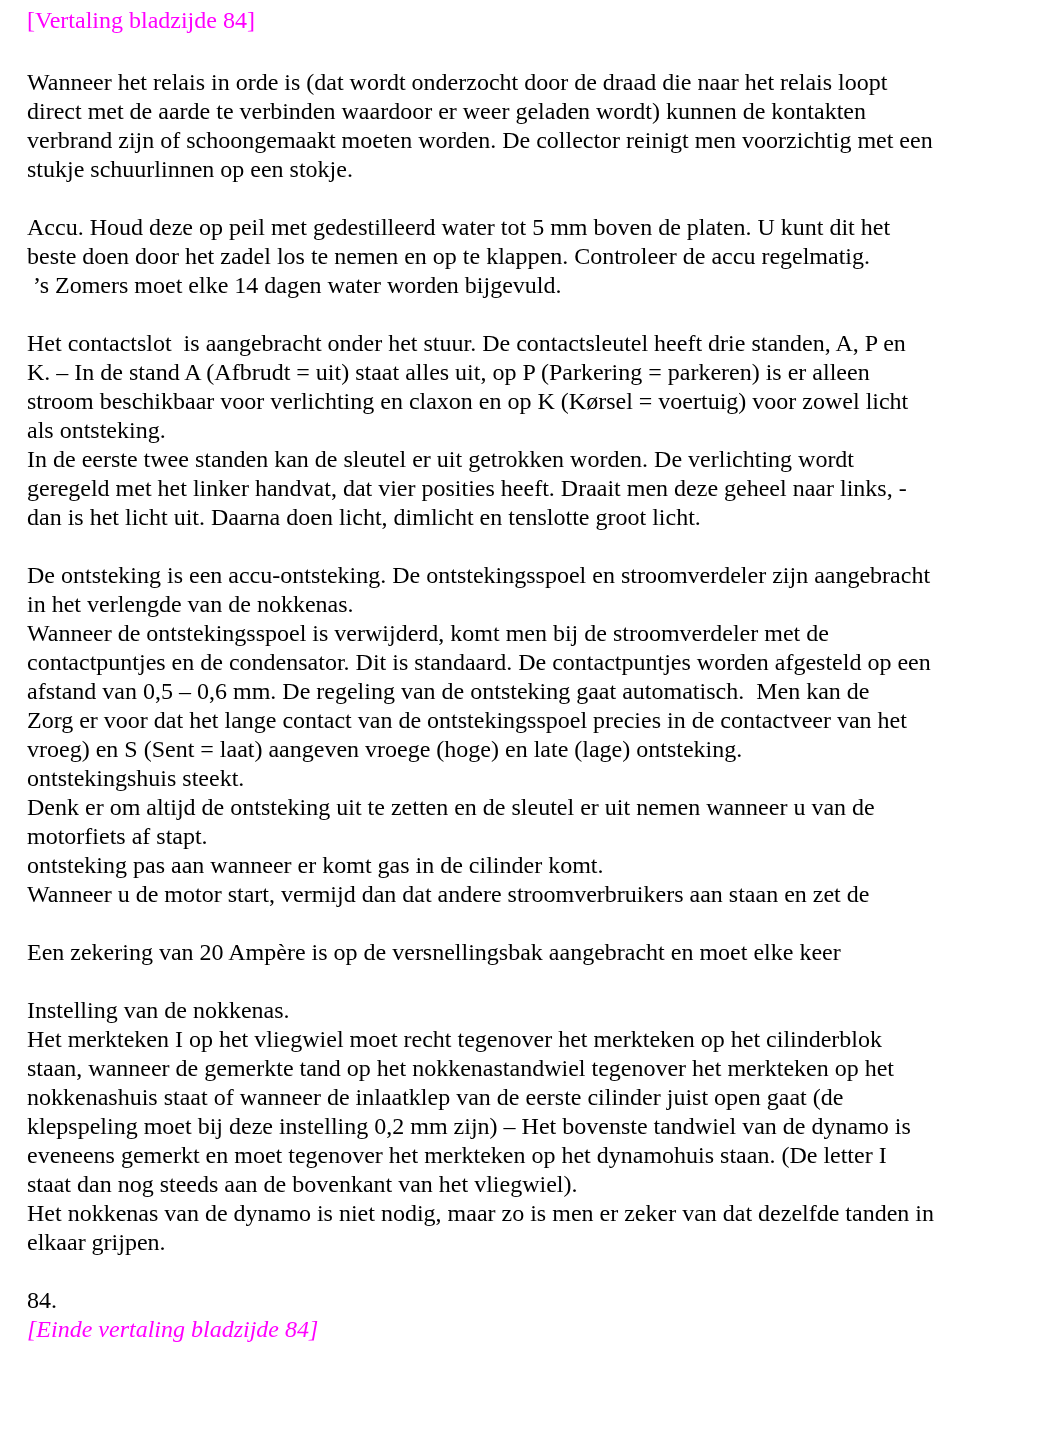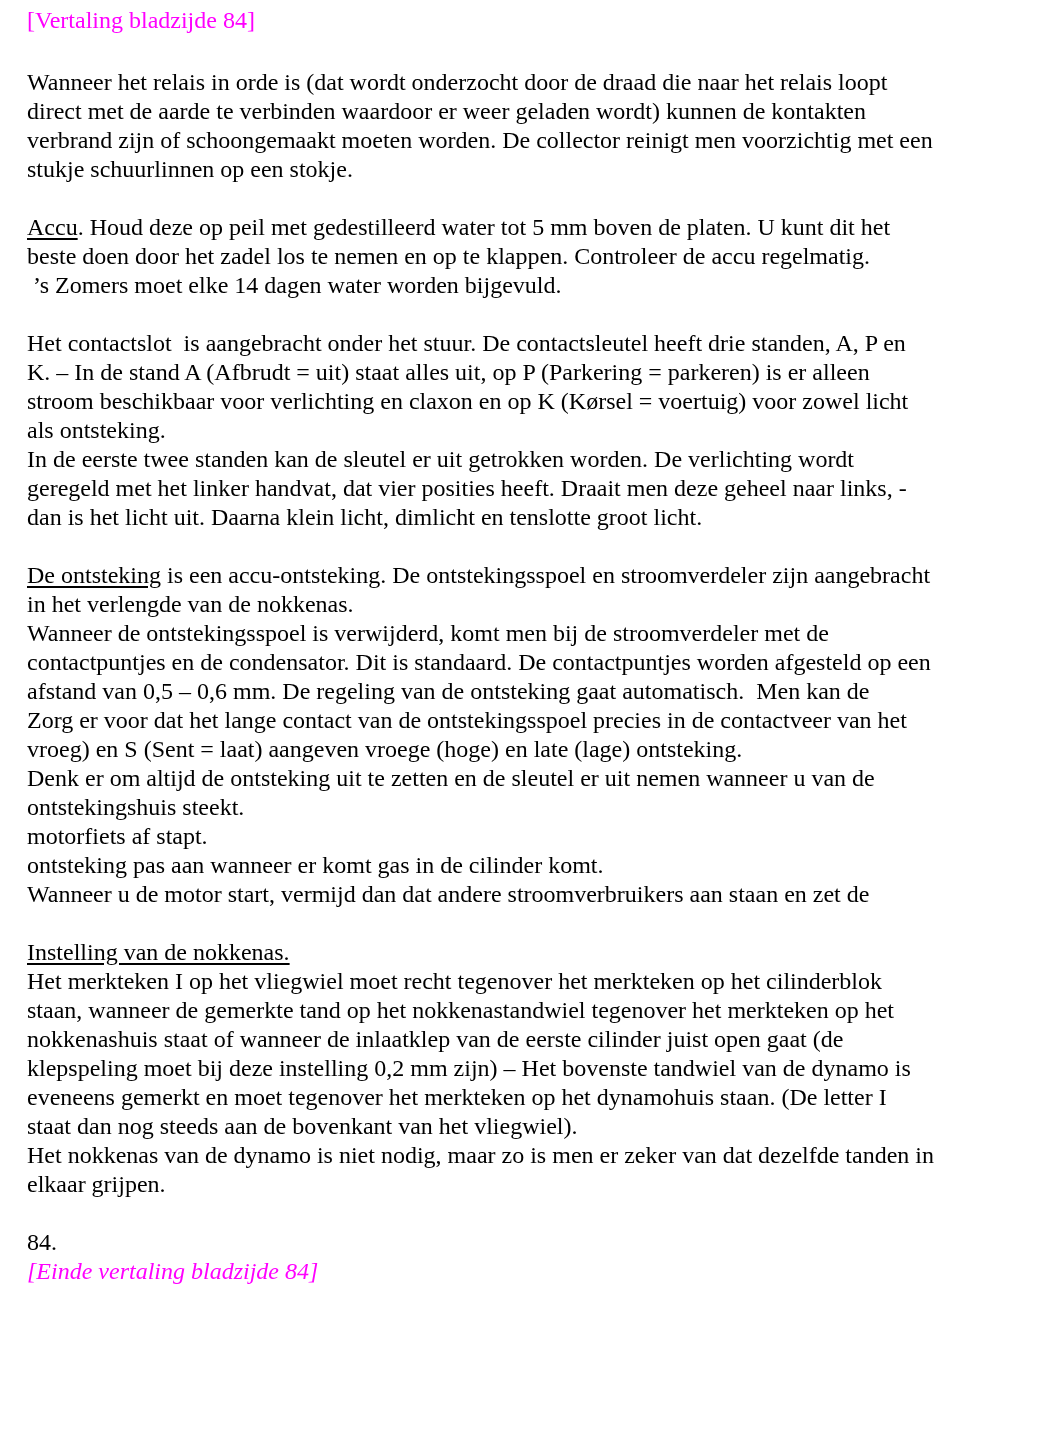--- a/index.html
+++ b/index.html
@@ -26,21 +26,20 @@
     margin-bottom: 33px;
   }
   .block:last-child {
     margin-bottom: 0;
   }
   .line {
     line-height: 29px;
     white-space: pre;
   }
   .u {
-    text-decoration: underline;
     text-underline-offset: 3px;
   }
 </style>
 </head>
 <body>
 
 <div class="page" style="background: rgb(255, 255, 255); color: rgb(0, 0, 0);">
   <div id="document-body">
       <div class="block first">
         <div class="line"><span style="color: rgb(255, 0, 255);">[Vertaling bladzijde 84]</span></div>
@@ -56,37 +55,38 @@
         <div class="line"><span>beste doen door het zadel los te nemen en op te klappen. Controleer de accu regelmatig.</span></div>
         <div class="line"><span> ’s Zomers moet elke 14 dagen water worden bijgevuld.</span></div>
       </div>
       <div class="block">
         <div class="line"><span>Het contactslot  is aangebracht onder het stuur. De contactsleutel heeft drie standen, A, P en</span></div>
         <div class="line"><span>K. – In de stand A (Afbrudt = uit) staat alles uit, op P (Parkering = parkeren) is er alleen</span></div>
         <div class="line"><span>stroom beschikbaar voor verlichting en claxon en op K (Kørsel = voertuig) voor zowel licht</span></div>
         <div class="line"><span>als ontsteking.</span></div>
         <div class="line"><span>In de eerste twee standen kan de sleutel er uit getrokken worden. De verlichting wordt</span></div>
         <div class="line"><span>geregeld met het linker handvat, dat vier posities heeft. Draait men deze geheel naar links, -</span></div>
-        <div class="line"><span>dan is het licht uit. Daarna klein licht, dimlicht en tenslotte groot licht.</span></div>
+        <div class="line"><span>dan is het licht uit. Daarna doen licht, dimlicht en tenslotte groot licht.</span></div>
       </div>
       <div class="block">
         <div class="line"><span class="u">De ontsteking</span><span> is een accu-ontsteking. De ontstekingsspoel en stroomverdeler zijn aangebracht</span></div>
         <div class="line"><span>in het verlengde van de nokkenas.</span></div>
         <div class="line"><span>Wanneer de ontstekingsspoel is verwijderd, komt men bij de stroomverdeler met de</span></div>
         <div class="line"><span>contactpuntjes en de condensator. Dit is standaard. De contactpuntjes worden afgesteld op een</span></div>
         <div class="line"><span>afstand van 0,5 – 0,6 mm. De regeling van de ontsteking gaat automatisch.  Men kan de</span></div>
         <div class="line"><span>Zorg er voor dat het lange contact van de ontstekingsspoel precies in de contactveer van het</span></div>
         <div class="line"><span>vroeg) en S (Sent = laat) aangeven vroege (hoge) en late (lage) ontsteking.</span></div>
+        <div class="line"><span>ontstekingshuis steekt.</span></div>
         <div class="line"><span>Denk er om altijd de ontsteking uit te zetten en de sleutel er uit nemen wanneer u van de</span></div>
-        <div class="line"><span>ontstekingshuis steekt.</span></div>
         <div class="line"><span>motorfiets af stapt.</span></div>
         <div class="line"><span>ontsteking pas aan wanneer er komt gas in de cilinder komt.</span></div>
         <div class="line"><span>Wanneer u de motor start, vermijd dan dat andere stroomverbruikers aan staan en zet de</span></div>
       </div>
       <div class="block">
+        <div class="line"><span class="u">Een zekering</span><span> van 20 Ampère is op de versnellingsbak aangebracht en moet elke keer</span></div>
       </div>
       <div class="block">
         <div class="line"><span class="u">Instelling van de nokkenas.</span></div>
         <div class="line"><span>Het merkteken I op het vliegwiel moet recht tegenover het merkteken op het cilinderblok</span></div>
         <div class="line"><span>staan, wanneer de gemerkte tand op het nokkenastandwiel tegenover het merkteken op het</span></div>
         <div class="line"><span>nokkenashuis staat of wanneer de inlaatklep van de eerste cilinder juist open gaat (de</span></div>
         <div class="line"><span>klepspeling moet bij deze instelling 0,2 mm zijn) – Het bovenste tandwiel van de dynamo is</span></div>
         <div class="line"><span>eveneens gemerkt en moet tegenover het merkteken op het dynamohuis staan. (De letter I</span></div>
         <div class="line"><span>staat dan nog steeds aan de bovenkant van het vliegwiel).</span></div>
         <div class="line"><span>Het nokkenas van de dynamo is niet nodig, maar zo is men er zeker van dat dezelfde tanden in</span></div>

